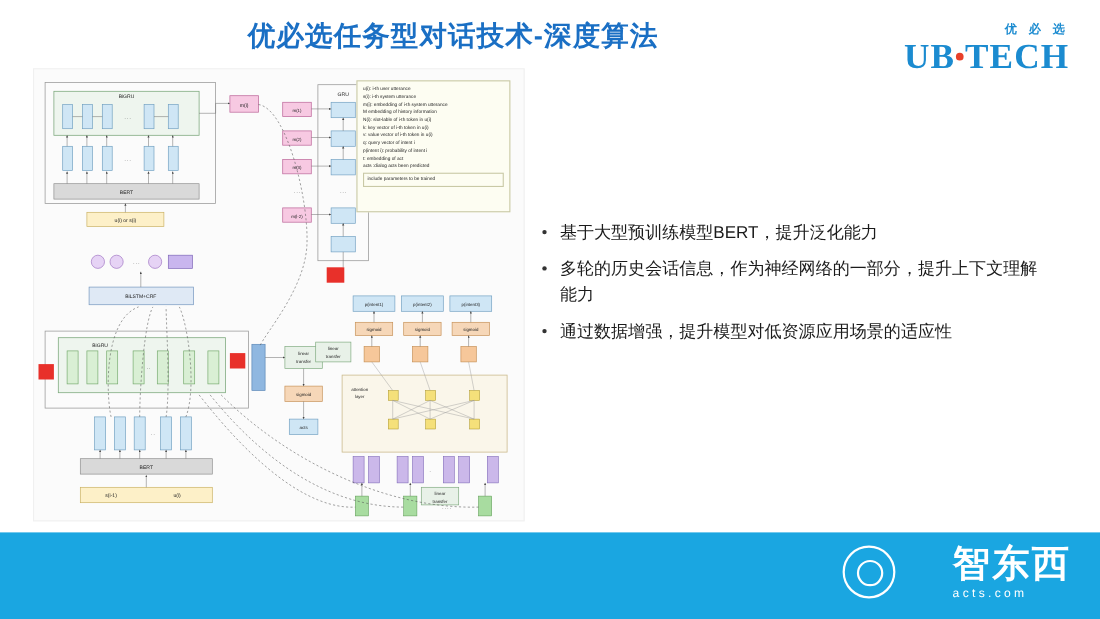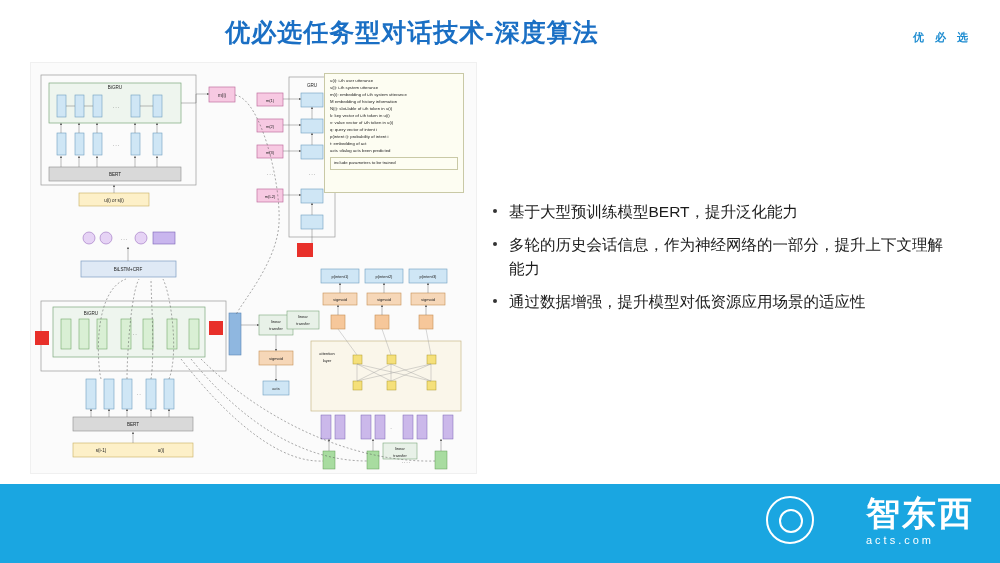--- a/index.html
+++ b/index.html
@@ -9,22 +9,22 @@
     font-family:"Liberation Sans","DejaVu Sans",sans-serif;
     position:relative;overflow:hidden;
   }
   
   .slide-title{
     position:absolute;left:0;top:16px;width:824px;text-align:center;
     font-size:25px;font-weight:bold;color:#1a6fc4;letter-spacing:1px;
   }
   
   .brand{
-    position:absolute;right:28px;top:32px;text-align:right;
-    color:#1b8bd0;line-height:1;
+    position:absolute;right:28px;top:22px;text-align:right;
+    color:#1b8bd0;line-height:1;font-family:Liberation Serif, serif;
   }
   .brand .cn{
     font-size:11px;letter-spacing:4px;color:#1b8bd0;margin-bottom:2px;
     font-weight:bold;
   }
   .brand .en{
     font-size:32px;font-weight:bold;letter-spacing:1px;color:#1b8bd0;
     position:relative;
   }
   .brand .en .dot{
@@ -82,20 +82,23 @@
     padding:2px 3px;font-size:4.3px;
   }
 </style>
 </head>
 <body>
 
 <div class="slide-title">优必选任务型对话技术-深度算法</div>
 
 <div class="brand">
   <div class="cn">优 必 选</div>
+  <div class="en">
+    <span>UB</span><span class="dot"></span><span>TECH</span>
+  </div>
 </div>
 
 <div class="diagram">
 
   <svg width="445" height="410" viewBox="0 0 445 410">
     <defs>
       <marker id="ar" markerWidth="5" markerHeight="5" refX="4" refY="2" orient="auto">
         <path d="M0,0 L4,2 L0,4 z" fill="#444"></path>
       </marker>
       <marker id="ar2" markerWidth="5" markerHeight="5" refX="4" refY="2" orient="auto">

